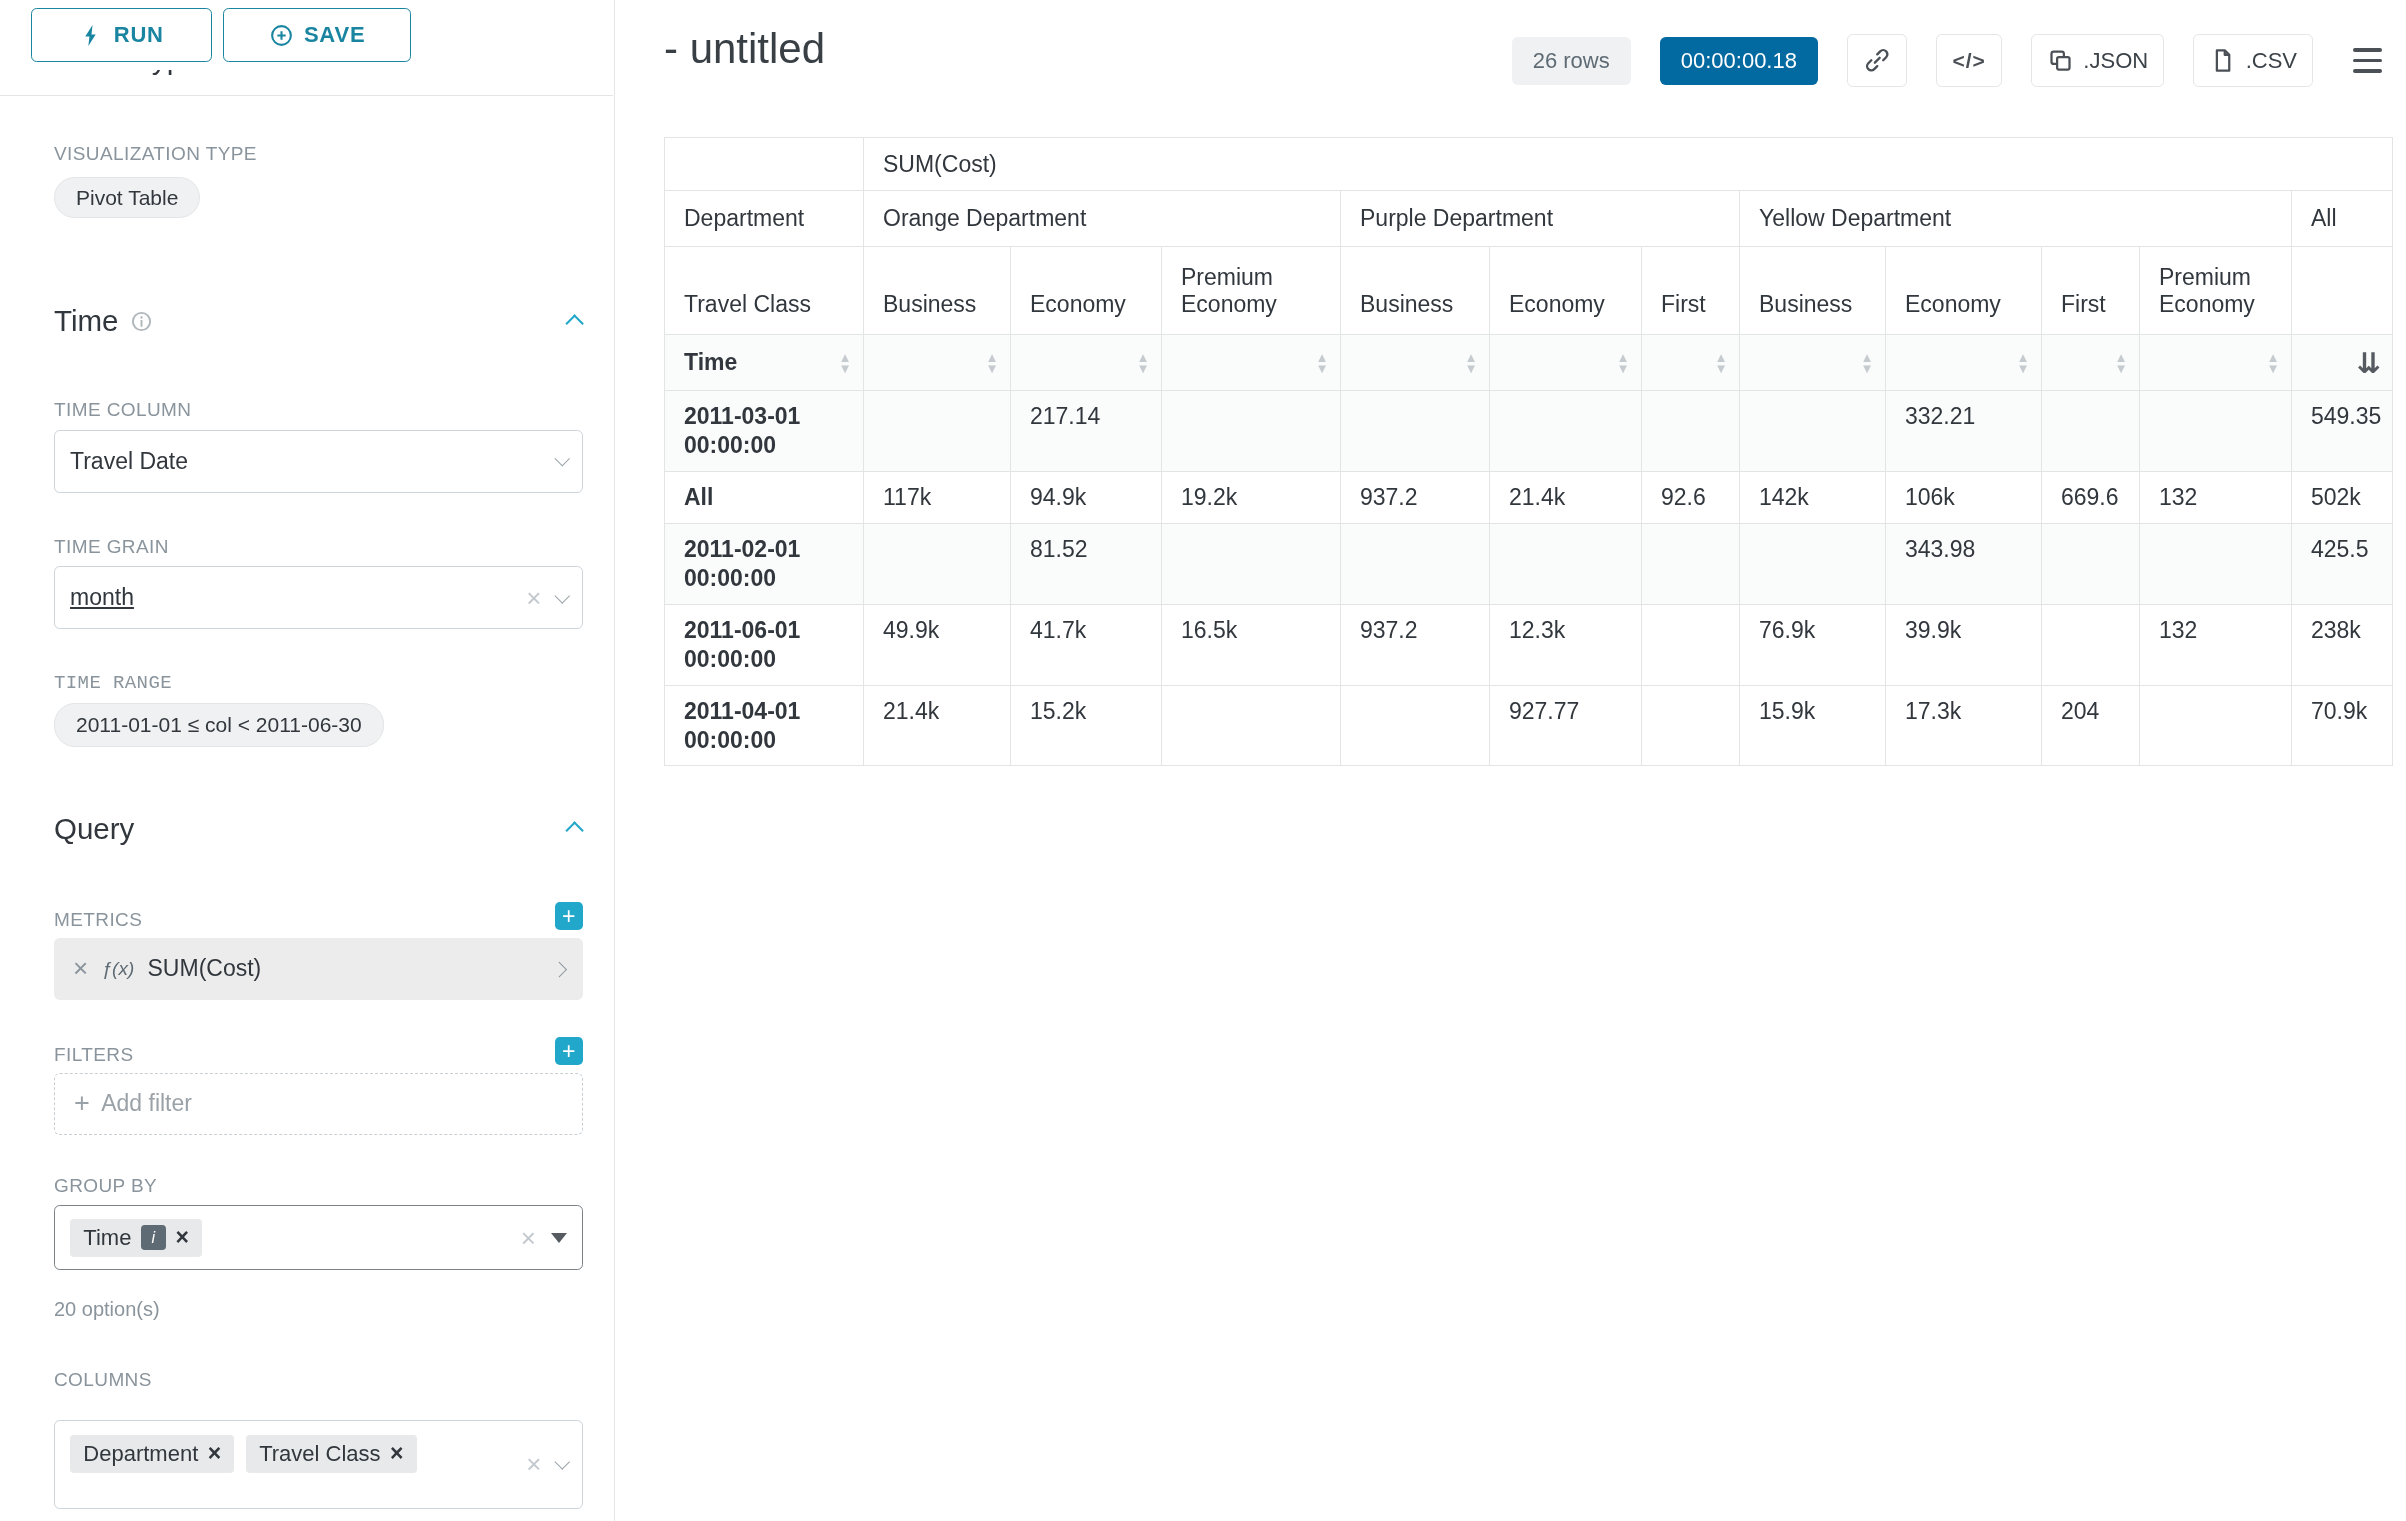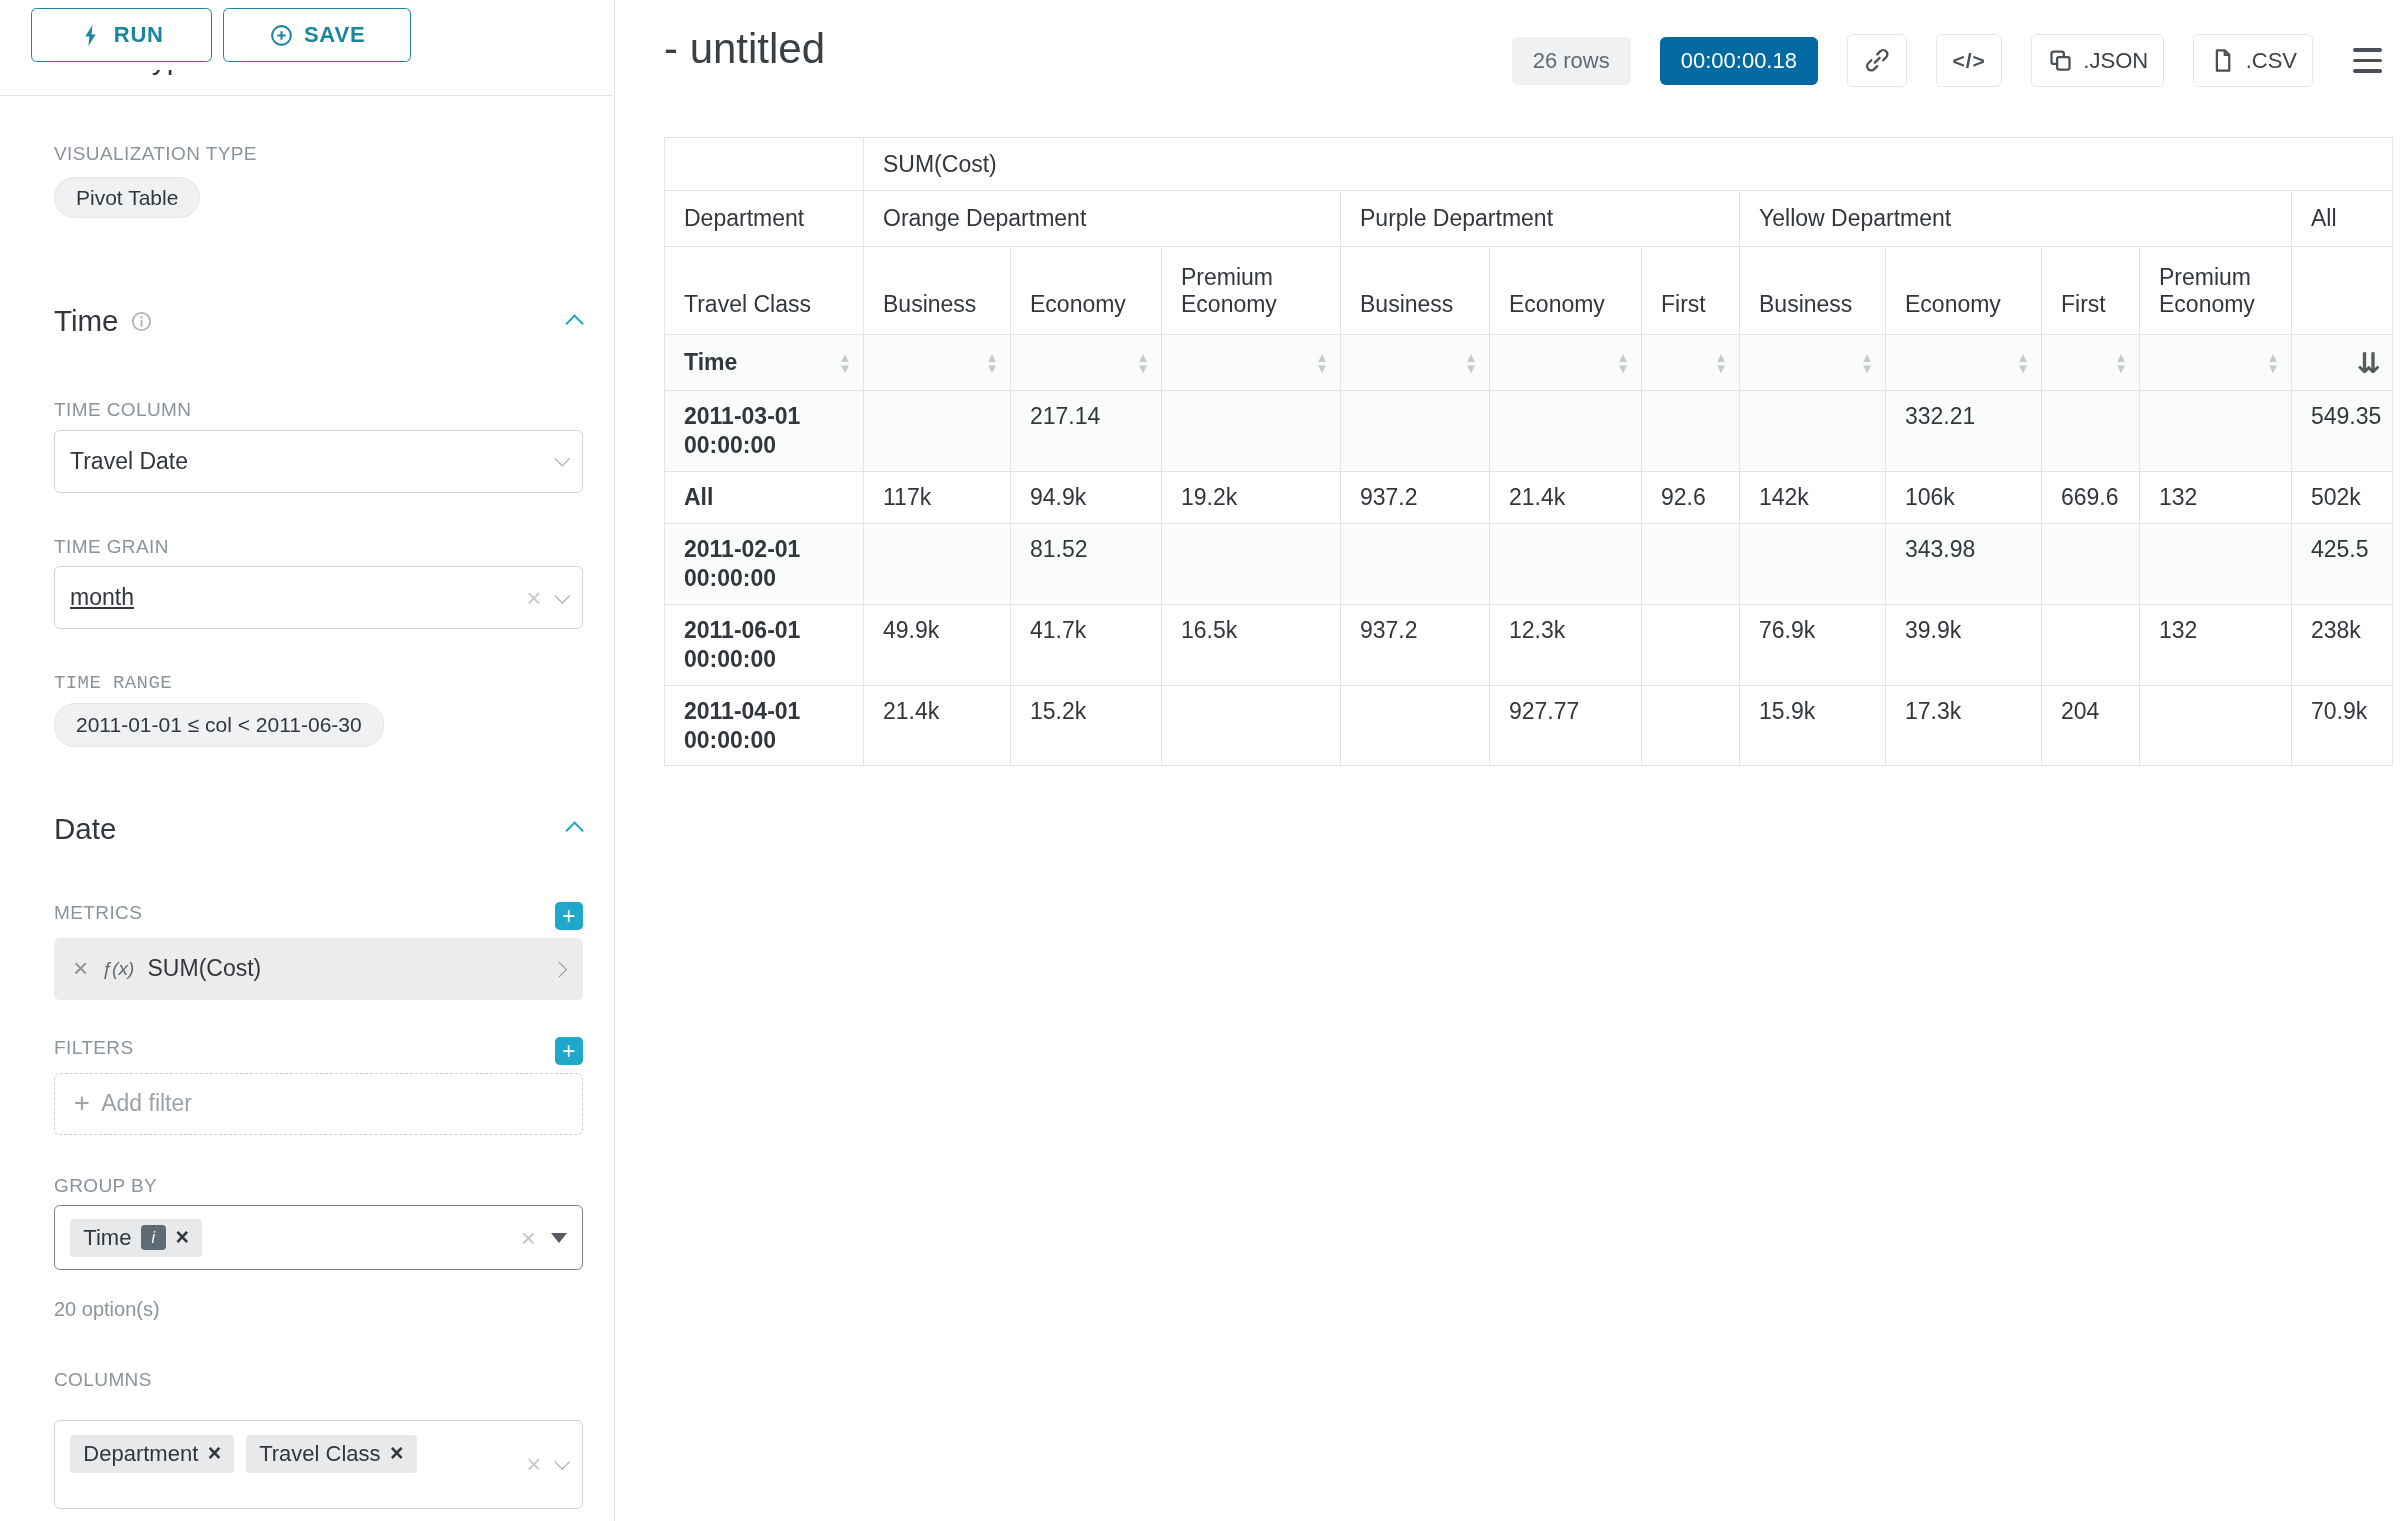--- a/index.html
+++ b/index.html
@@ -34,21 +34,21 @@
   .caret-solid { width:0; height:0; border-left:8.6px solid transparent; border-right:8.6px solid transparent; border-top:10.5px solid #555b60; }
 
   .sel.focused { border:1.9px solid #7a8187; height:65px; }
   .sel.multi { height:89px; align-items:flex-start; padding-top:14.3px; }
 
   .chip { display:inline-flex; align-items:center; gap:9.5px; background:#e7e9ea; border-radius:3.8px; padding:5.7px 13.3px; font-size:22px; color:#31373d; }
   .chip .chip-x { font-size:23px; font-weight:700; color:#31373d; cursor:pointer; line-height:19px; }
   .info-badge { width:25px; height:25px; background:#5f6b74; color:#fff; border-radius:3.8px; font-size:16px; font-style:italic; display:inline-flex; align-items:center; justify-content:center; }
   .chips-row { display:flex; gap:11.4px; }
 
-  .label-row { display:flex; align-items:flex-start; justify-content:space-between; height:28.5px; }
+  .label-row { display:flex; align-items:flex-end; justify-content:space-between; height:28.5px; }
   .plus-btn { width:28.5px; height:28.5px; background:#20a7c9; border:none; border-radius:4.8px; color:#fff; font-size:23px; line-height:27px; display:inline-flex; align-items:center; justify-content:center; cursor:pointer; }
 
   .metric-chip { height:62px; background:#ececec; border-radius:5.7px; display:flex; align-items:center; padding:0 19px; gap:13.3px; font-size:23px; cursor:pointer; }
   .metric-chip .mx { color:#8a949c; font-size:26px; cursor:pointer; }
   .fx { font-style:italic; font-size:19px; color:#5f6b74; }
   .chev-right { margin-left:auto; width:10.5px; height:10.5px; border-right:1.9px solid #8a949c; border-top:1.9px solid #8a949c; transform:rotate(45deg); }
 
   .add-filter { height:62px; border:1px dashed #c9ced2; border-radius:5.7px; display:flex; align-items:center; padding:0 19px; gap:11.4px; color:#9aa2a8; font-size:23px; cursor:pointer; }
   .add-filter .pf { font-size:27px; }
 
@@ -144,21 +144,21 @@
       <span class="sel-icons">
         <span class="x-light">×</span>
         <span class="chev-down"></span>
       </span>
     </div>
 
     <div class="sec-label m-tr-label">TIME RANGE</div>
     <div><span class="pill" style="display:inline-flex;margin-top:9.5px;height:44px;">2011-01-01 ≤ col &lt; 2011-06-30</span></div>
 
     <div class="sec-heading m-q-head">
-      <span>Date</span>
+      <span>Query</span>
       <span class="chev-up"></span>
     </div>
 
     <div class="label-row m-metrics">
       <span class="sec-label">METRICS</span>
       <button class="plus-btn">
           <span>+</span>
         </button>
     </div>
     <div class="metric-chip m-metric-chip">

